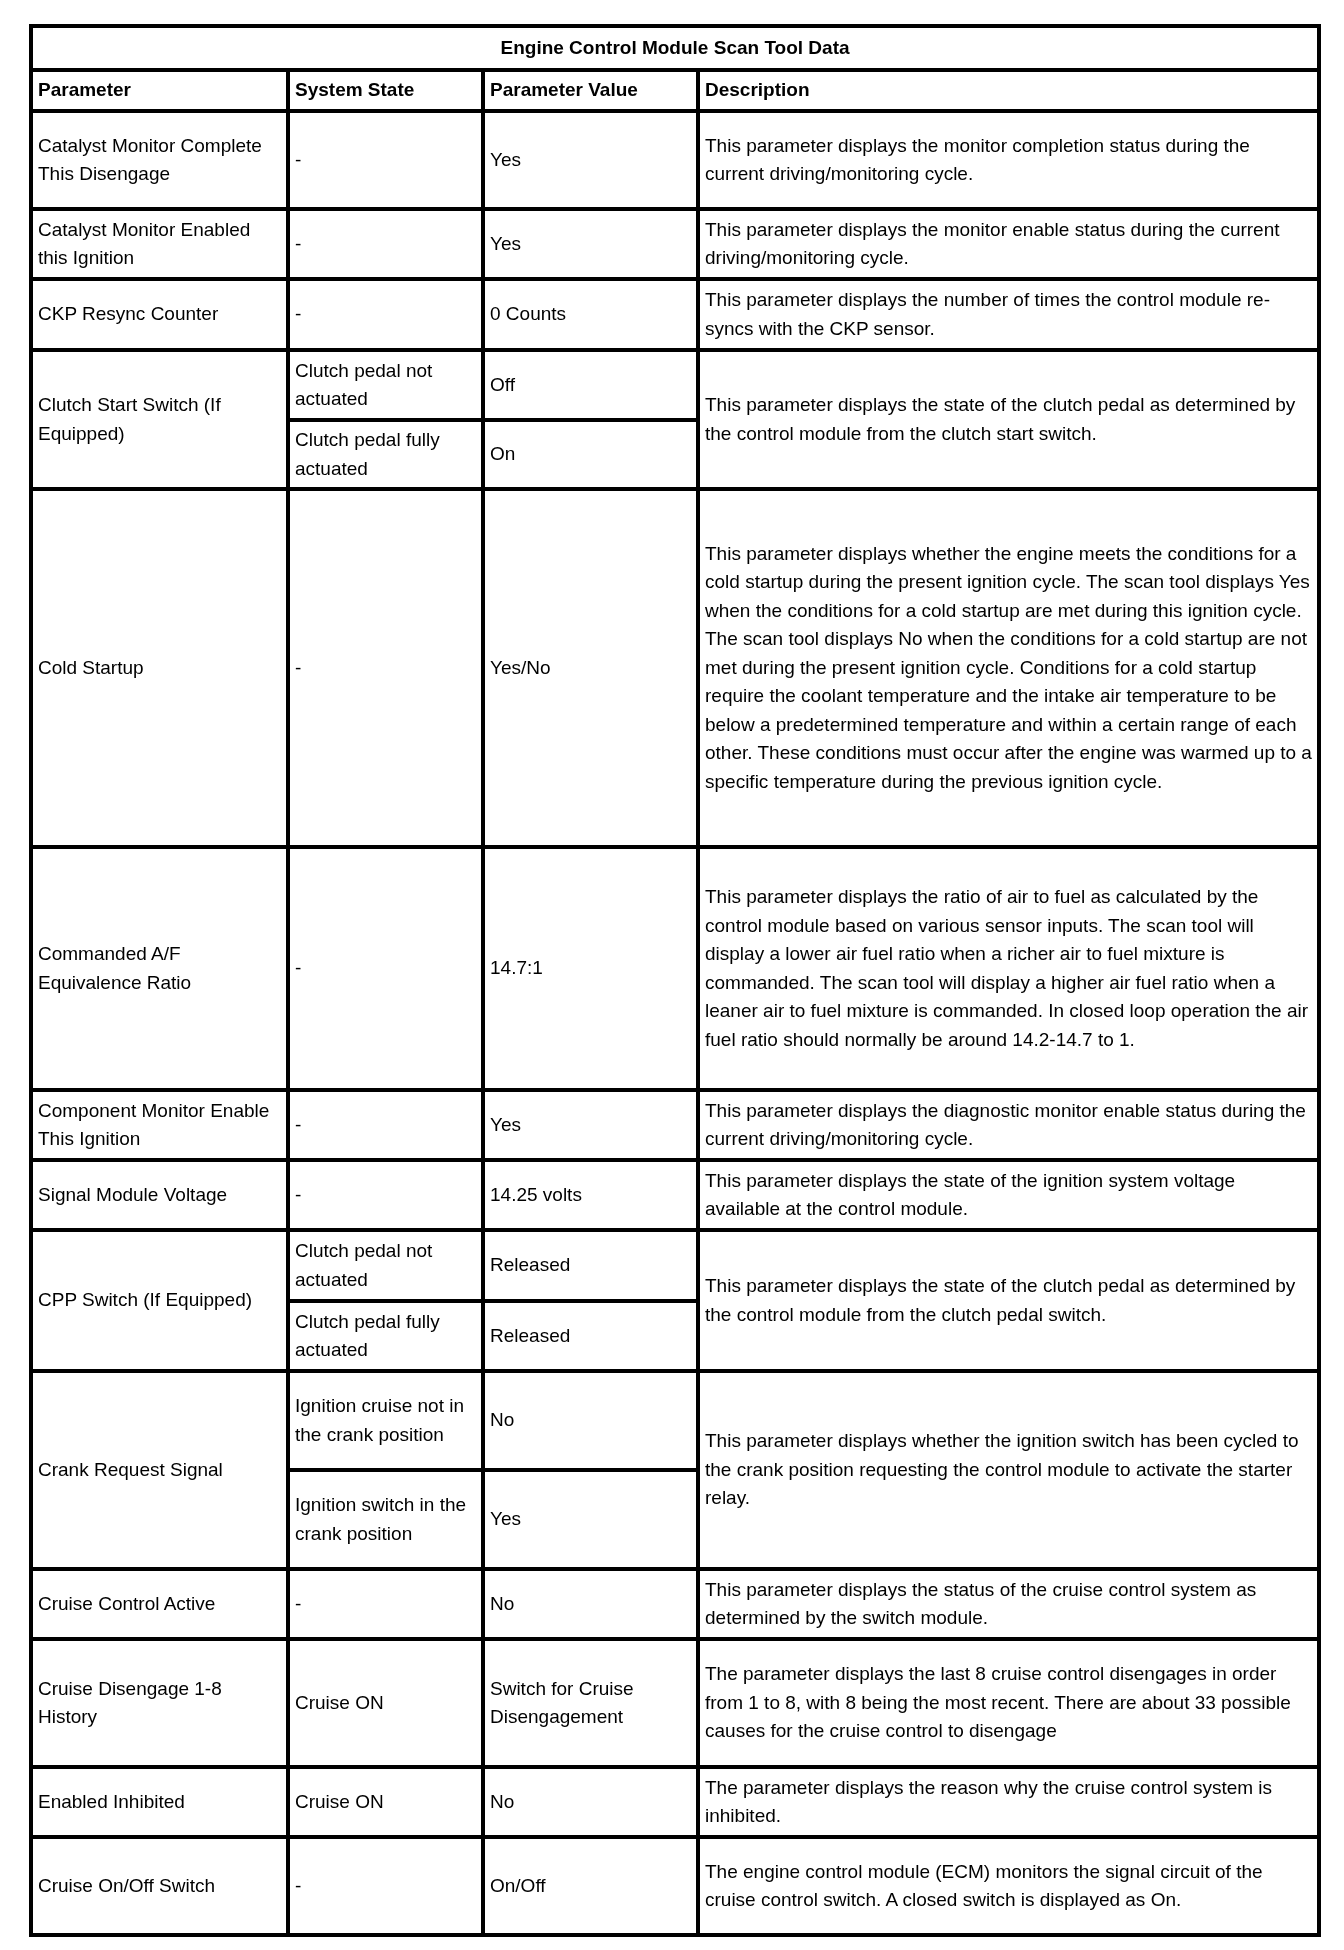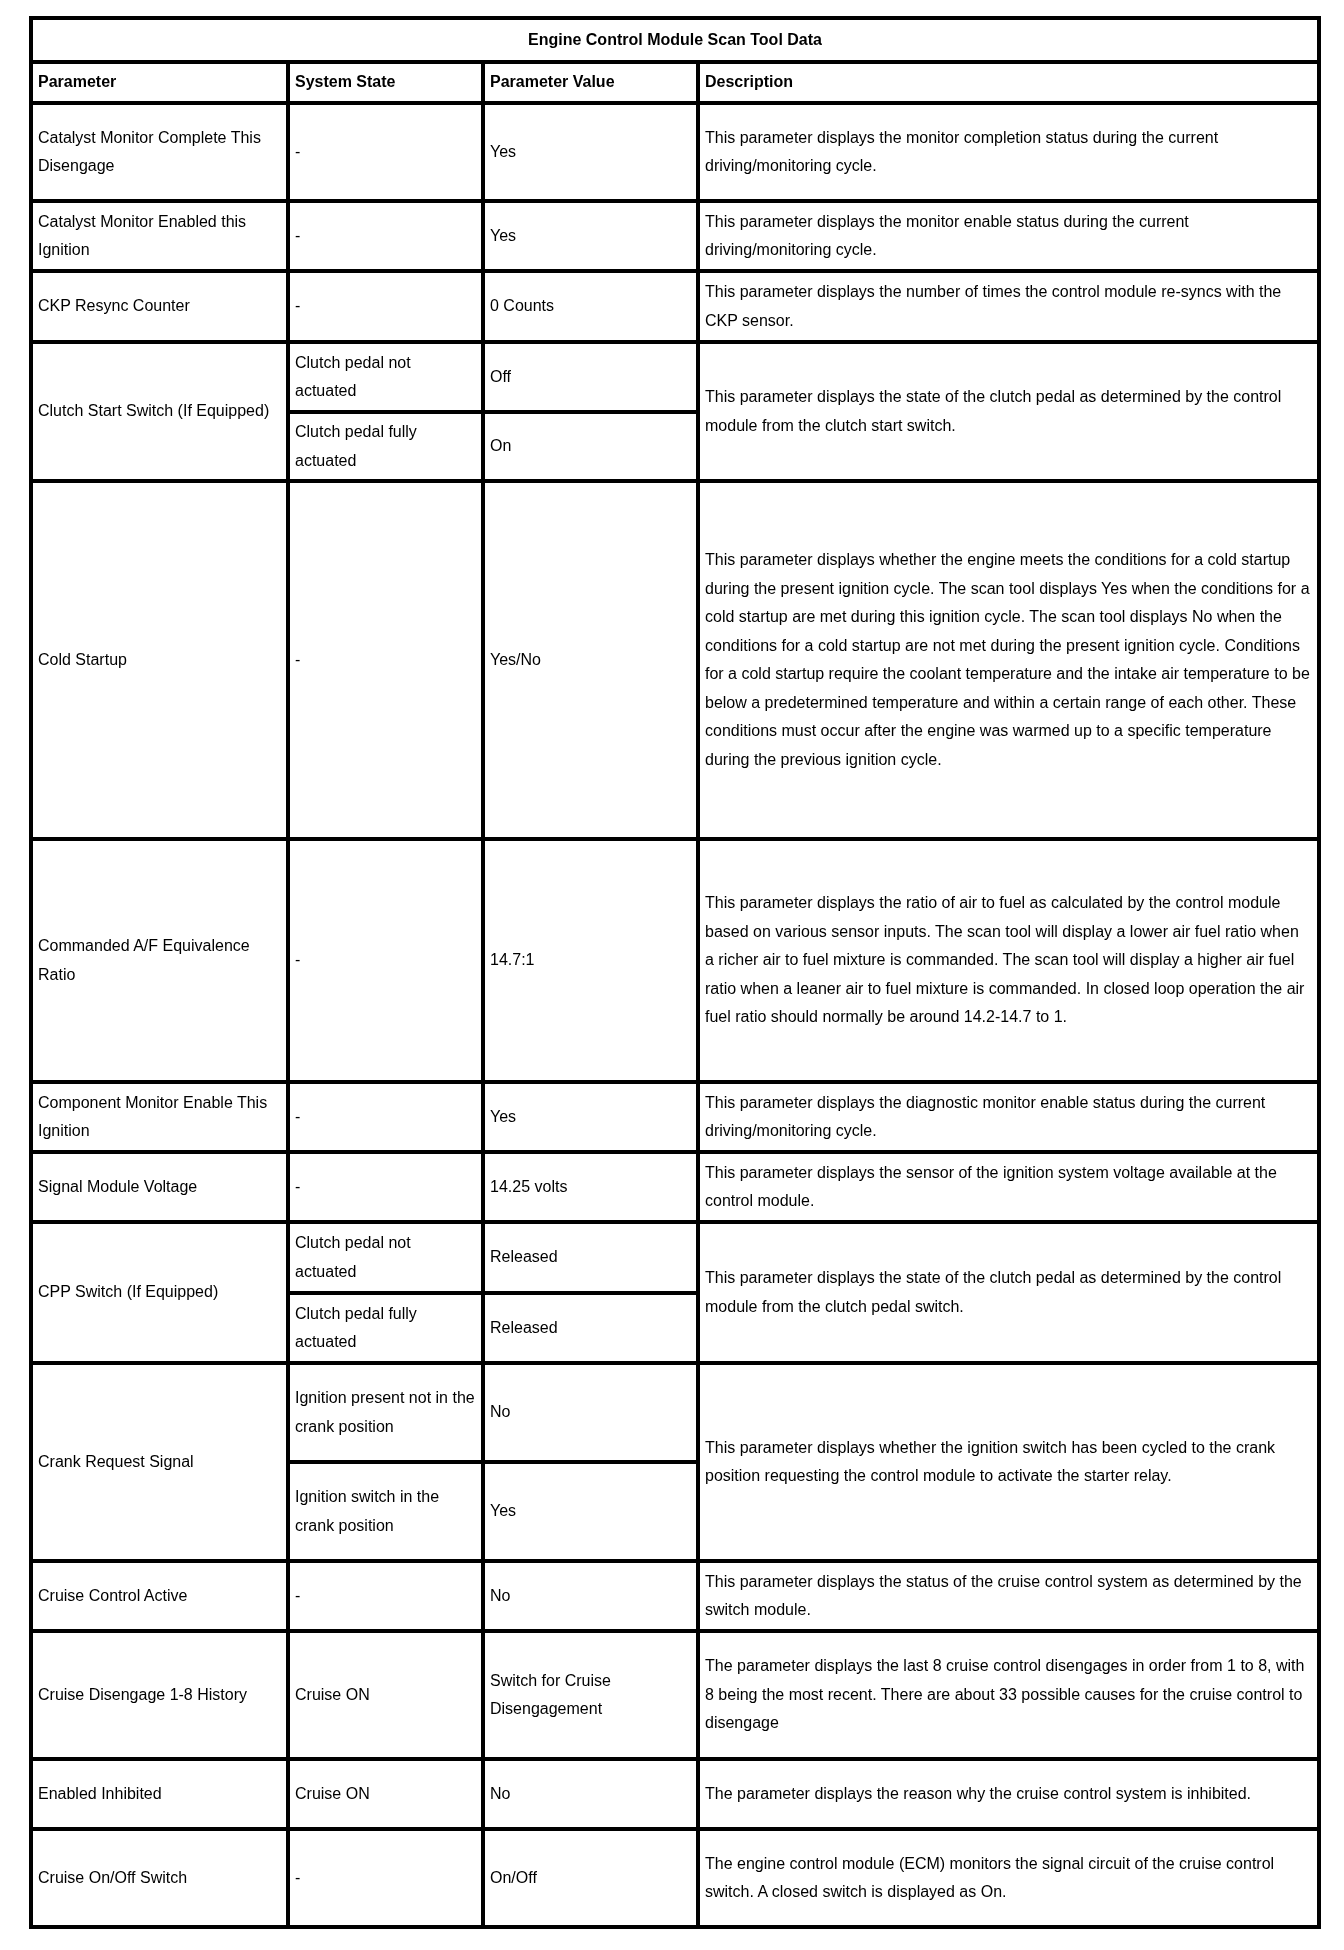--- a/index.html
+++ b/index.html
@@ -1,20 +1,20 @@
 <!DOCTYPE html>
 <html><head>
 <meta charset="utf-8">
 <style>
   html, body { margin: 0; padding: 0; background: #ffffff; }
   body { width: 1344px; height: 1950px; position: relative; overflow: hidden; }
   .tbl {
-    position: absolute; left: 29px; top: 16px; width: 1288px;
+    position: absolute; left: 29px; top: 24px; width: 1288px;
     border-collapse: collapse; table-layout: fixed;
-    font-family: "Liberation Sans", sans-serif; font-size: 16px; line-height: 28.5px; color: #000;
+    font-family: "Liberation Sans", sans-serif; font-size: 19px; line-height: 28.5px; color: #000;
   }
   .tbl td, .tbl th { border: 4px solid #000; padding: 1px 5px; vertical-align: middle; text-align: left; word-wrap: break-word; }
   .tbl th { font-weight: bold; }
   .title-cell { text-align: center !important; height: 38px; }
   .hdr-center { text-align: center; }
   .tbl tr.sub td { border-top-width: 3px; }
 </style>
 </head>
 <body>
 
@@ -88,37 +88,37 @@
       <td>Component Monitor Enable This Ignition</td>
       <td>-</td>
       <td>Yes</td>
       <td>This parameter displays the diagnostic monitor enable status during the current driving/monitoring cycle.</td>
     </tr>
 
     <tr style="height:70px">
       <td>Signal Module Voltage</td>
       <td>-</td>
       <td>14.25 volts</td>
-      <td>This parameter displays the sensor of the ignition system voltage available at the control module.</td>
+      <td>This parameter displays the state of the ignition system voltage available at the control module.</td>
     </tr>
 
     <tr style="height:71px">
       <td rowspan="2">CPP Switch (If Equipped)</td>
       <td>Clutch pedal not actuated</td>
       <td>Released</td>
       <td rowspan="2">This parameter displays the state of the clutch pedal as determined by the control module from the clutch pedal switch.</td>
     </tr>
     <tr class="sub" style="height:70px">
       <td>Clutch pedal fully actuated</td>
       <td>Released</td>
     </tr>
 
     <tr style="height:99px">
       <td rowspan="2">Crank Request Signal</td>
-      <td>Ignition present not in the crank position</td>
+      <td>Ignition cruise not in the crank position</td>
       <td>No</td>
       <td rowspan="2">This parameter displays whether the ignition switch has been cycled to the crank position requesting the control module to activate the starter relay.</td>
     </tr>
     <tr class="sub" style="height:99px">
       <td>Ignition switch in the crank position</td>
       <td>Yes</td>
     </tr>
 
     <tr style="height:70px">
       <td>Cruise Control Active</td>

